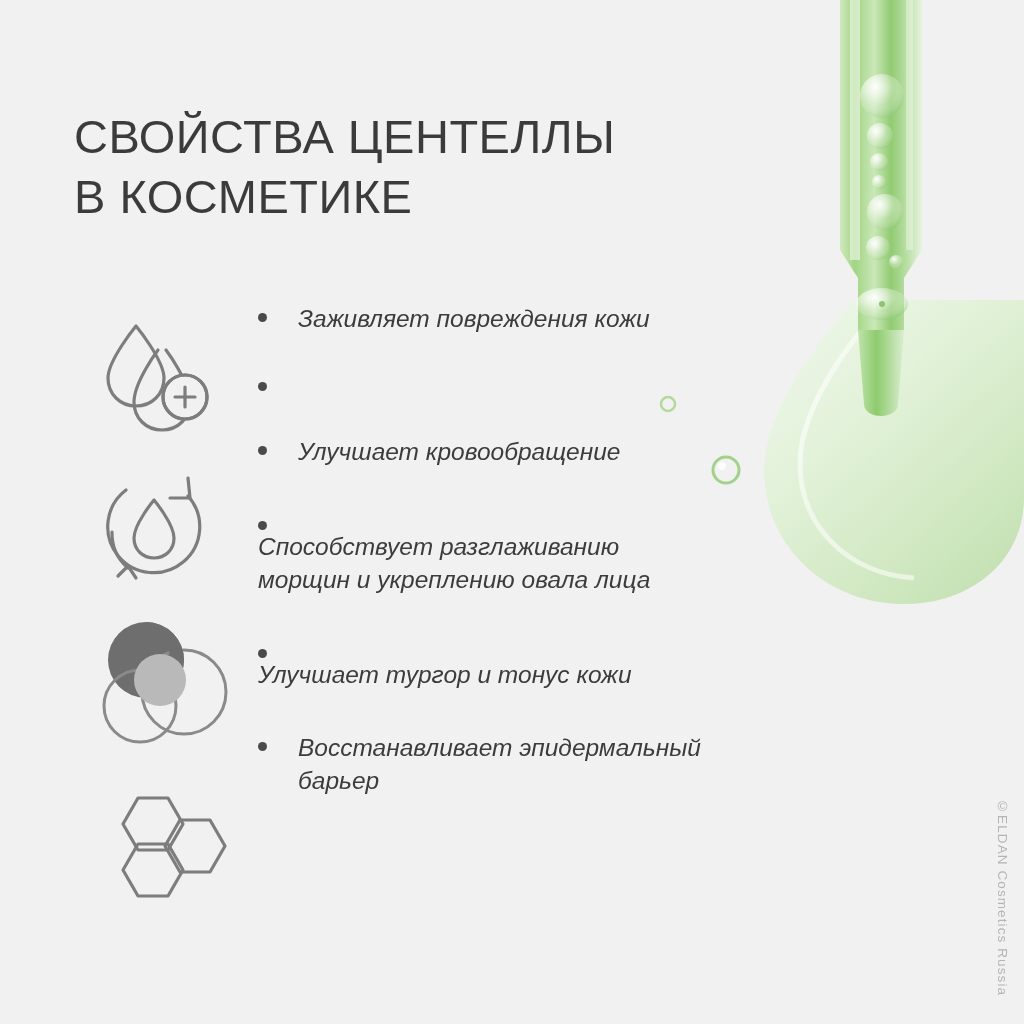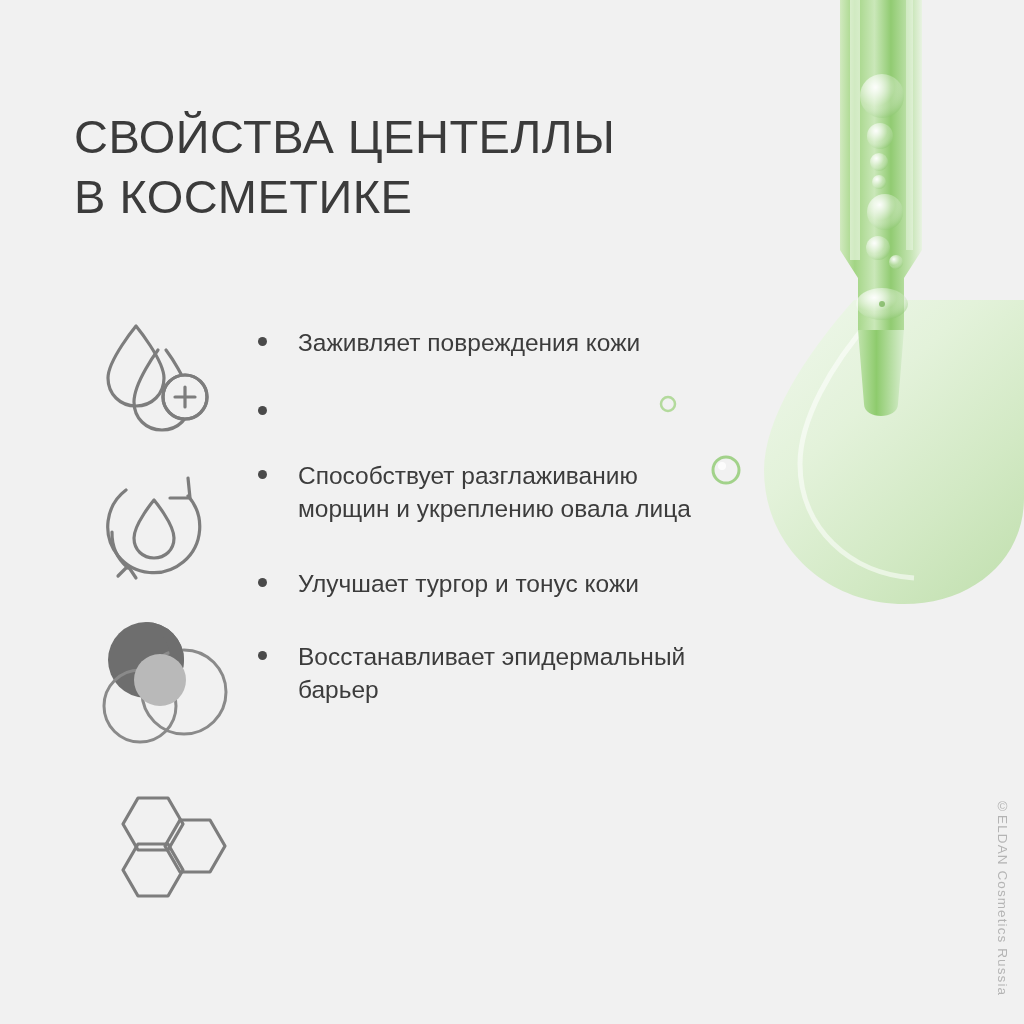--- a/index.html
+++ b/index.html
@@ -44,22 +44,23 @@
     font-weight: 400;
     text-transform: uppercase;
     white-space: pre-line;
     margin-top: 35px;
   }
 
   
   .bullets {
     position: absolute;
     left: 258px;
-    top: 326px;
+    top: 302px;
     width: 600px;
+    font-style: italic;
   }
   .bullet-row {
     display: flex;
     align-items: flex-start;
     margin-bottom: 30px;
   }
   .bullet-dot {
     width: 9px;
     height: 9px;
     border-radius: 50%;
@@ -218,28 +219,32 @@
 
     <div class="bullet-row" style="margin-bottom:36px;">
       <span class="bullet-dot"></span>
       <span class="bullet-text">Заживляет повреждения кожи</span>
     </div>
 
     <div class="bullet-row" style="margin-bottom:44px;">
       <span class="bullet-dot"></span>
     </div>
 
-
     <div class="bullet-row" style="margin-bottom:42px;">
+      <span class="bullet-dot"></span>
+      <span class="bullet-text">Улучшает кровообращение</span>
+    </div>
+
+    <div class="bullet-row" style="margin-bottom:42px;flex-direction:column;">
       <span class="bullet-dot"></span>
       <span class="bullet-text">Способствует разглаживанию
 морщин и укреплению овала лица</span>
     </div>
 
-    <div class="bullet-row" style="margin-bottom:40px;">
+    <div class="bullet-row" style="margin-bottom:40px;flex-direction:column;">
       <span class="bullet-dot"></span>
       <span class="bullet-text">Улучшает тургор и тонус кожи</span>
     </div>
 
     <div class="bullet-row">
       <span class="bullet-dot"></span>
       <span class="bullet-text">Восстанавливает эпидермальный
 барьер</span>
     </div>
 

